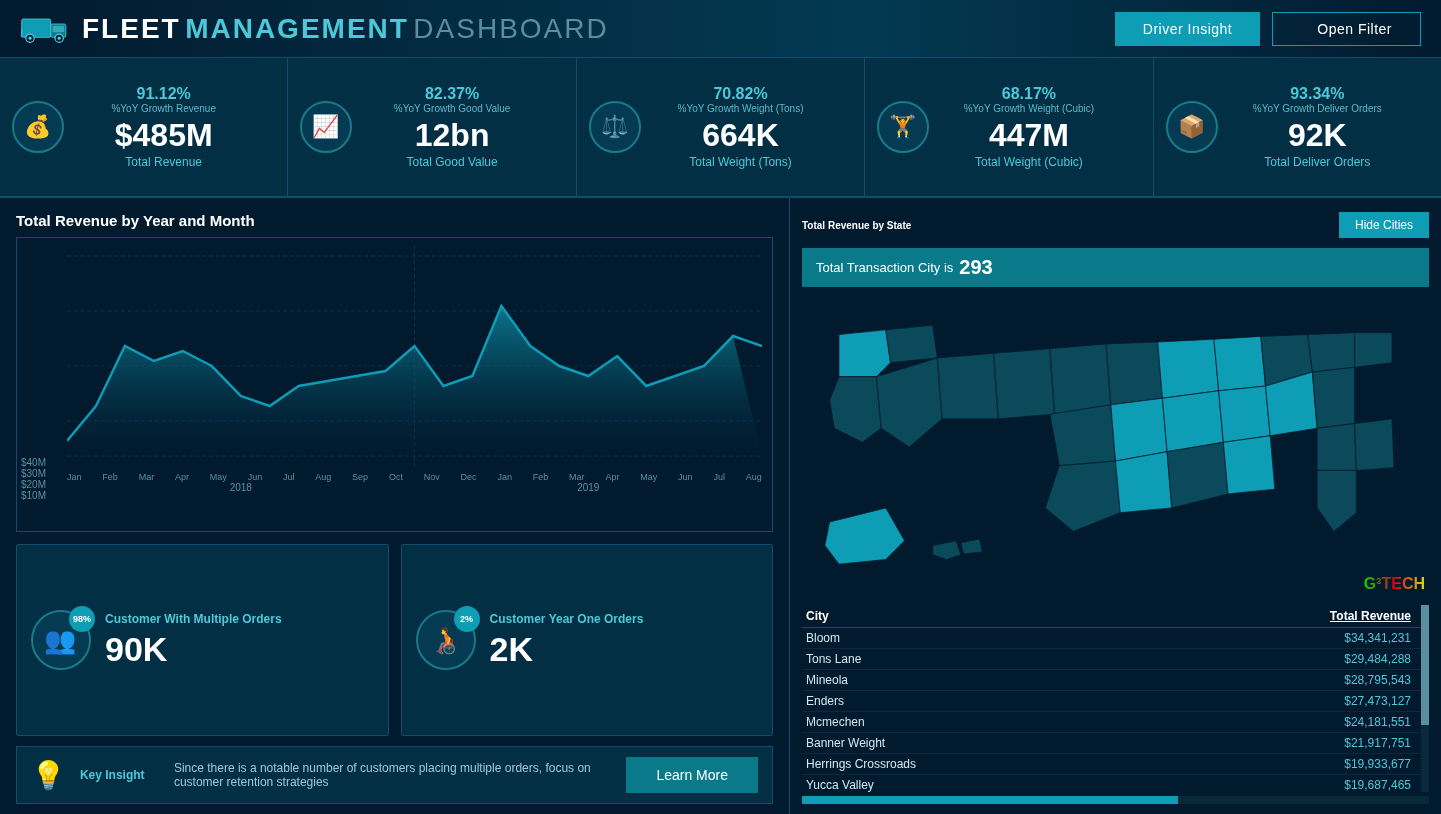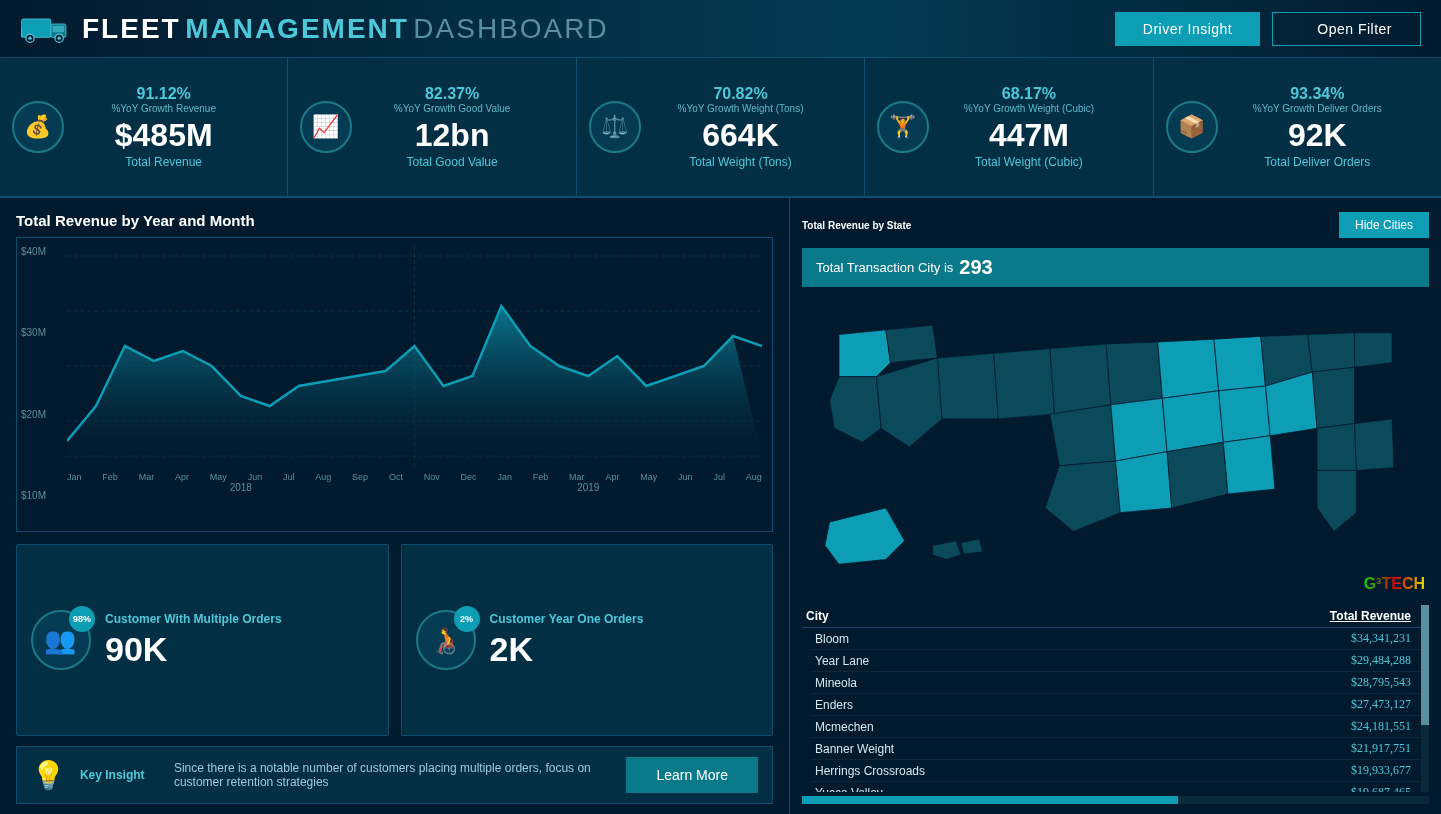--- a/index.html
+++ b/index.html
@@ -149,21 +149,21 @@
       padding: 8px 10px 30px 50px;
     }
 
     .chart-y-labels {
       position: absolute;
       left: 4px;
       top: 8px;
       bottom: 30px;
       display: flex;
       flex-direction: column;
-      justify-content: space-between;
+      justify-content: flex-end;
     }
     .chart-y-label {
       color: #5a8fa0;
       font-size: 10px;
     }
 
     .chart-svg {
       width: 100%;
       height: 220px;
     }
@@ -342,38 +342,37 @@
     .th-revenue {
       width: 120px;
       color: #fff;
       font-size: 12px;
       font-weight: 700;
       text-align: right;
       text-decoration: underline;
     }
     .th-bar { width: 14px; }
 
-    .table-body { position: relative; margin-left: 9px; }
+    .table-body { position: relative; }
     .table-row {
       display: flex;
       padding: 3px 4px;
       border-bottom: 1px solid #0a2a3a;
       align-items: center;
     }
     .td-city {
       flex: 1;
       color: #d0e8f0;
       font-size: 12px;
     }
     .td-revenue {
       width: 120px;
       color: #4dc8d8;
       font-size: 12px;
       text-align: right;
-      font-family: Liberation Serif, serif;
     }
     .td-bar { width: 14px; }
 
     .scrollbar-track {
       position: absolute;
       right: 0;
       top: 0;
       bottom: 0;
       width: 8px;
       background: #0a2a3a;
@@ -728,21 +727,21 @@
         <span class="th-revenue">Total Revenue</span>
         <span class="th-bar"></span>
       </div>
       <div class="table-body" id="table-body-container">
       <div class="table-row">
       <span class="td-city">Bloom</span>
       <span class="td-revenue">$34,341,231</span>
       <span class="td-bar"></span>
     </div>
           <div class="table-row">
-      <span class="td-city">Year Lane</span>
+      <span class="td-city">Tons Lane</span>
       <span class="td-revenue">$29,484,288</span>
       <span class="td-bar"></span>
     </div>
           <div class="table-row">
       <span class="td-city">Mineola</span>
       <span class="td-revenue">$28,795,543</span>
       <span class="td-bar"></span>
     </div>
           <div class="table-row">
       <span class="td-city">Enders</span>

